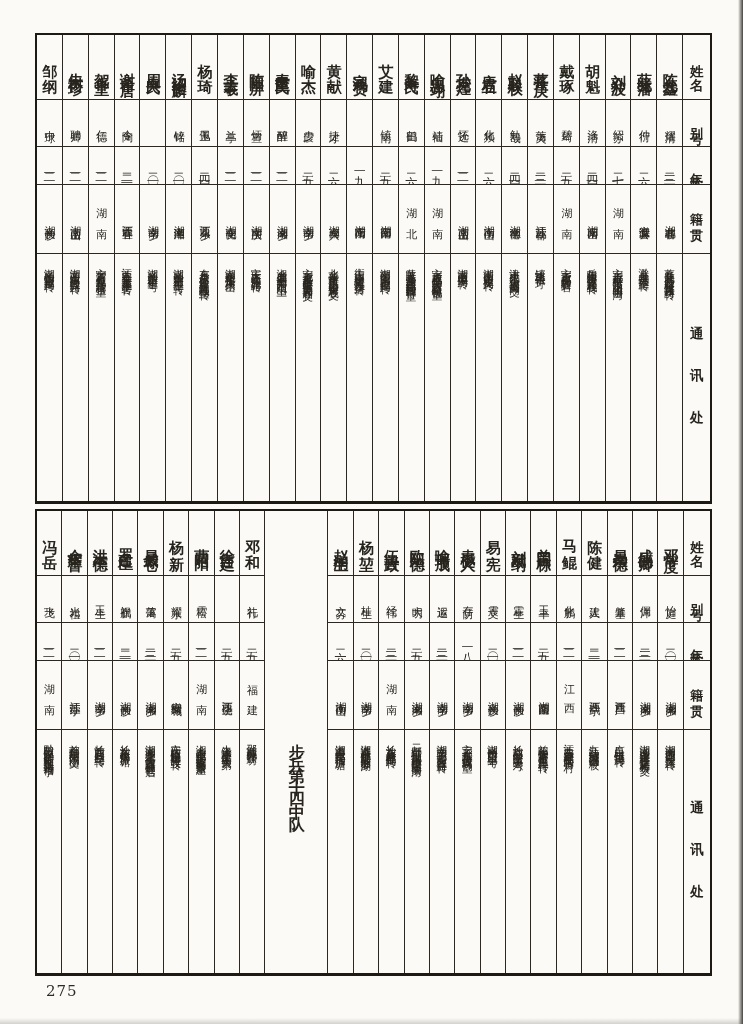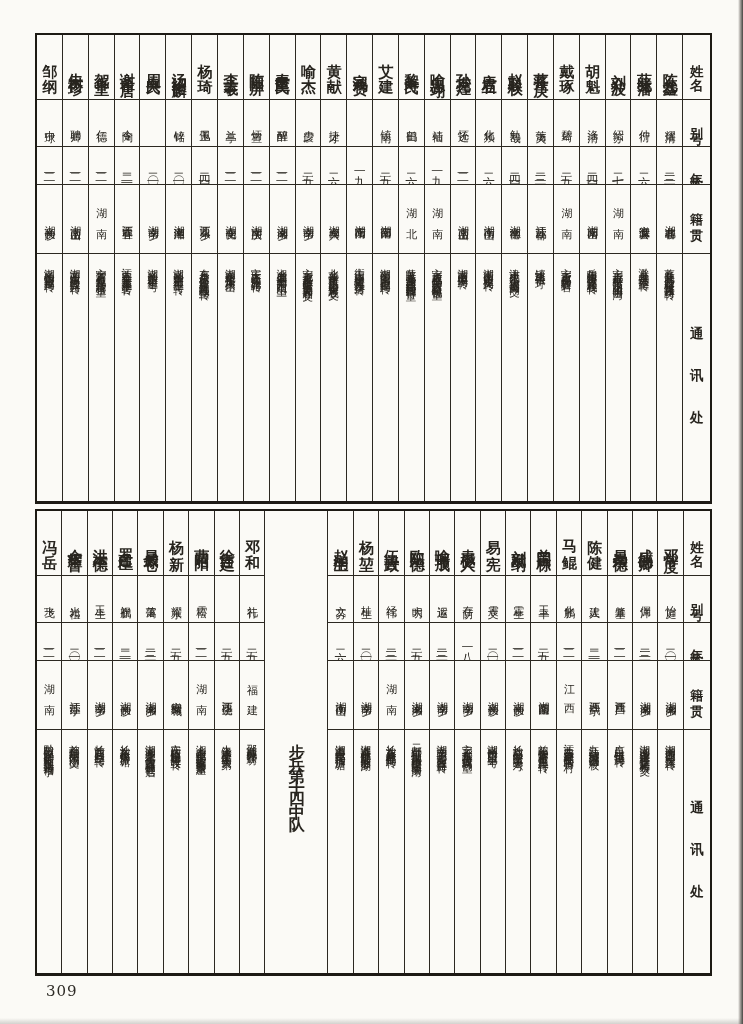--- a/index.html
+++ b/index.html
@@ -419,16 +419,16 @@
         <div class="cell c-addr">首都朝阳门外南汤山交</div>
       </div>
       <div class="col">
         <div class="cell c-name spread">冯岳</div>
         <div class="cell c-alias">步飞</div>
         <div class="cell c-age">二一</div>
         <div class="cell c-native spread">湖南</div>
         <div class="cell c-addr">黔阳乾溪坪邮务信柜李朝喜转冯伯亨</div>
       </div>
     </div>
-  <div class="page-number">309</div>
+  <div class="page-number">275</div>
   <div class="scan-edge-right"></div>
   <div class="scan-shade-bottom"></div>
 </div>
 
 </body></html>

